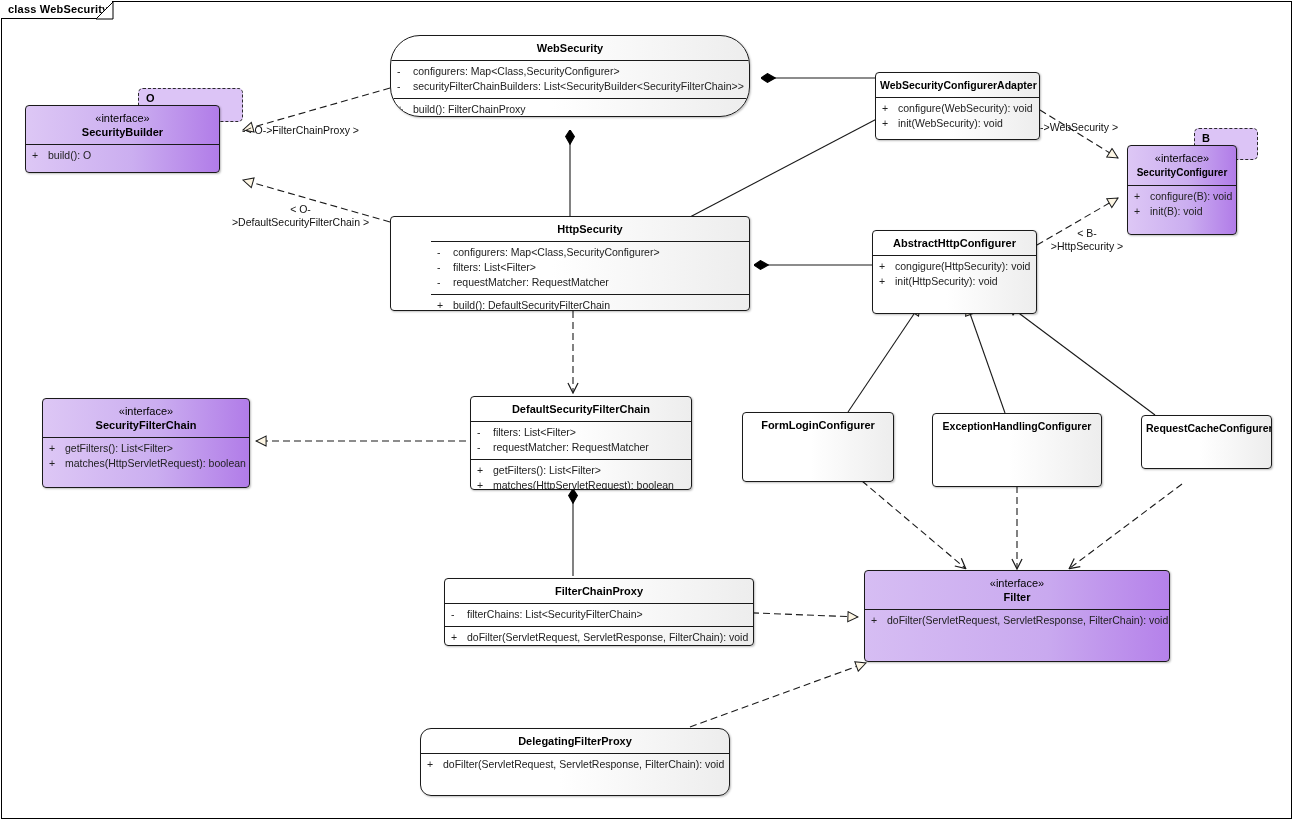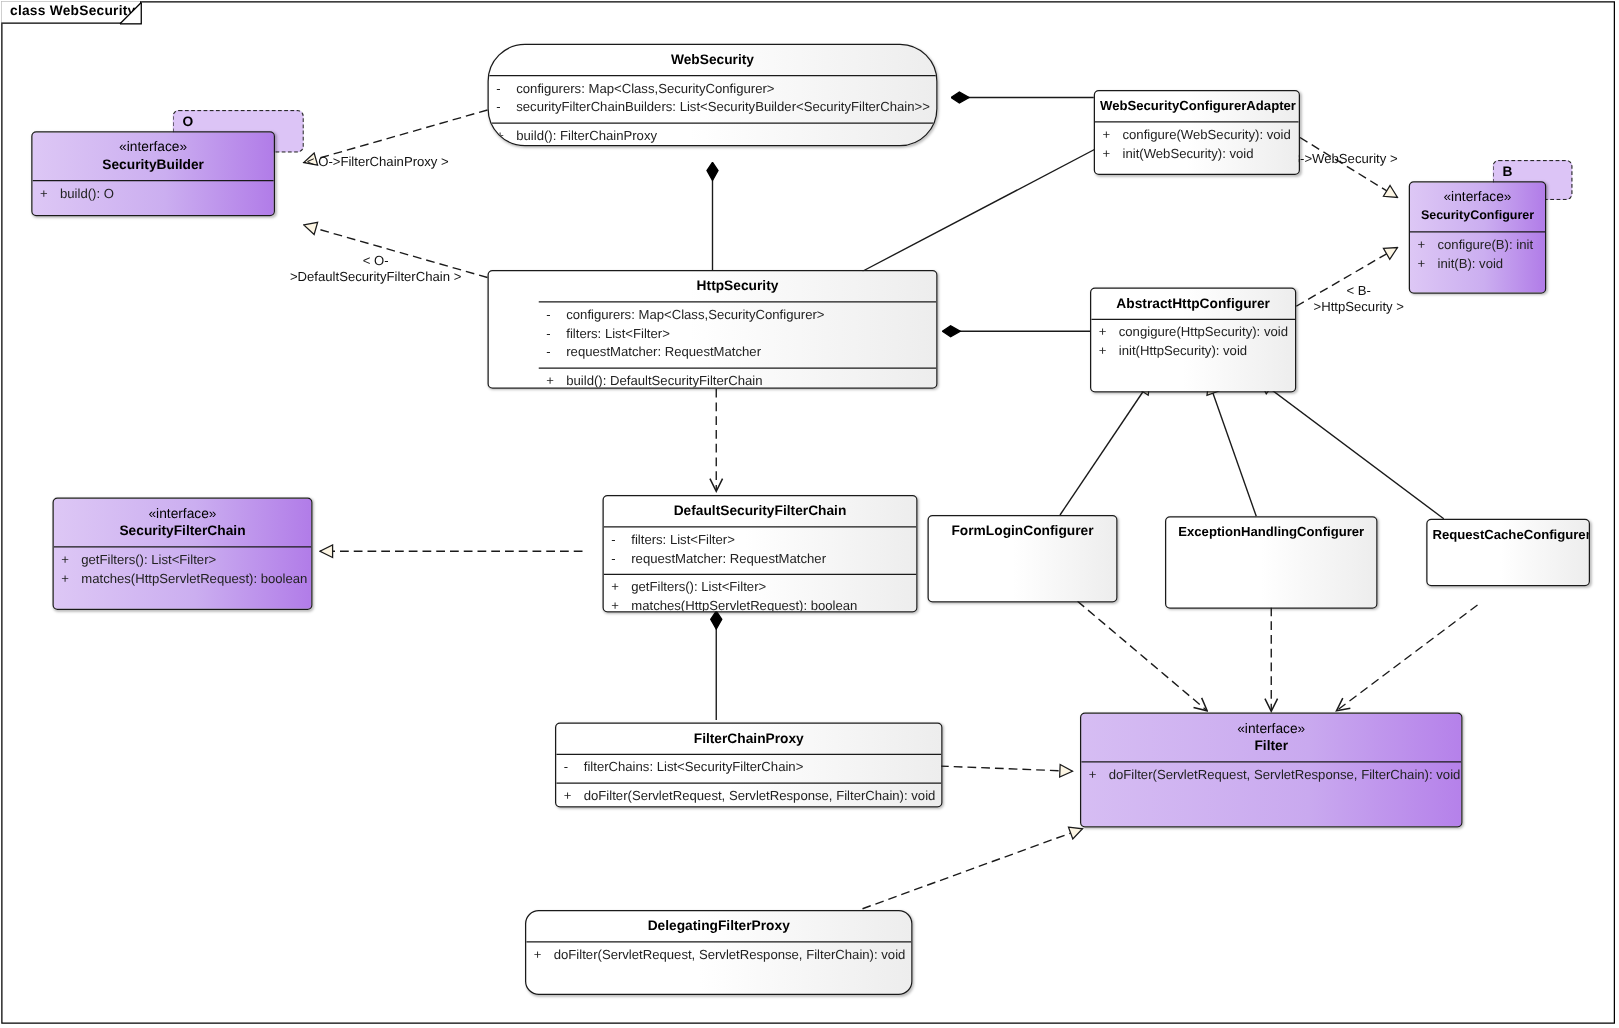--- a/index.html
+++ b/index.html
@@ -187,21 +187,21 @@
 
   <div class="cls purple" style="left:1127px;top:145px;width:110px;height:90px;">
     <div class="hdr">
       <span class="stereo">«interface»</span>
       <span style="font-size:10px;">SecurityConfigurer</span>
     </div>
     <div class="sep"></div>
     <div class="comp">
       <div class="row">
         <span class="vis">+</span>
-        <span class="txt">configure(B): init</span>
+        <span class="txt">configure(B): void</span>
       </div>
       <div class="row">
         <span class="vis">+</span>
         <span class="txt">init(B): void</span>
       </div>
     </div>
   </div>
 
   <div class="cls grey" style="left:390px;top:216px;width:360px;height:95px;padding-left:40px;">
     <div class="hdr">
@@ -259,21 +259,21 @@
         <span class="vis">+</span>
         <span class="txt">getFilters(): List&lt;Filter&gt;</span>
       </div>
       <div class="row">
         <span class="vis">+</span>
         <span class="txt">matches(HttpServletRequest): boolean</span>
       </div>
     </div>
   </div>
 
-  <div class="cls grey" style="left:482px;top:396px;width:252px;height:94px;">
+  <div class="cls grey" style="left:470px;top:396px;width:222px;height:94px;">
     <div class="hdr">
       <span>DefaultSecurityFilterChain</span>
     </div>
     <div class="sep"></div>
     <div class="comp">
       <div class="row">
         <span class="vis">-</span>
         <span class="txt">filters: List&lt;Filter&gt;</span>
       </div>
       <div class="row">

